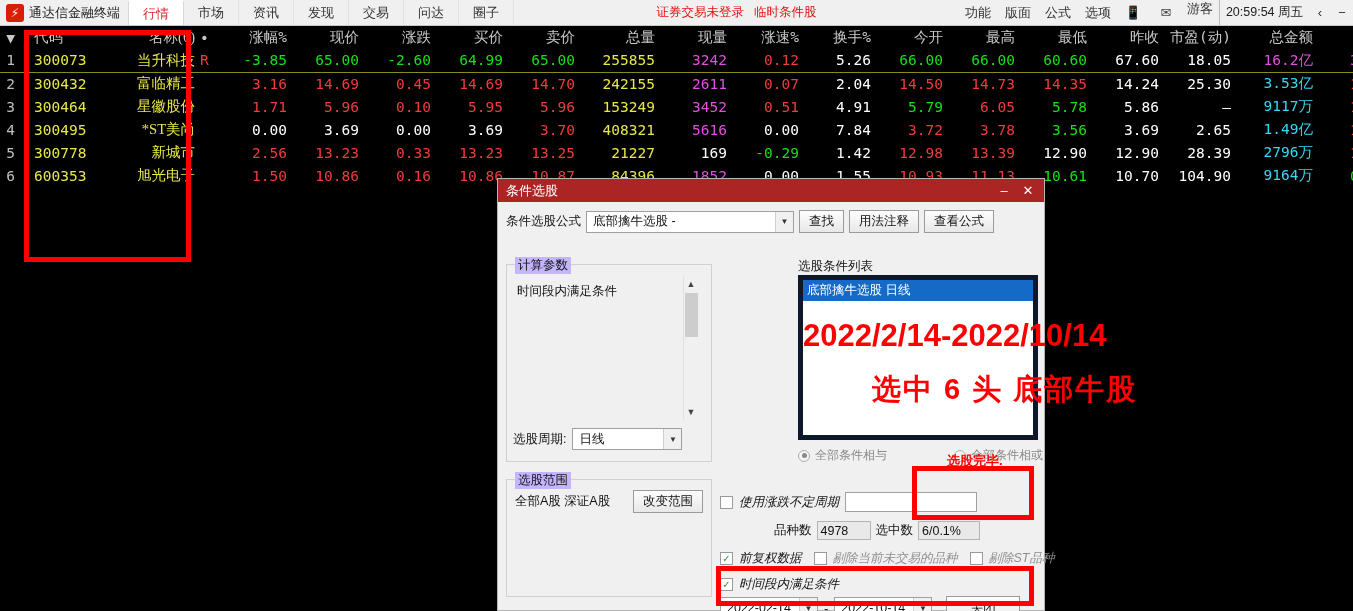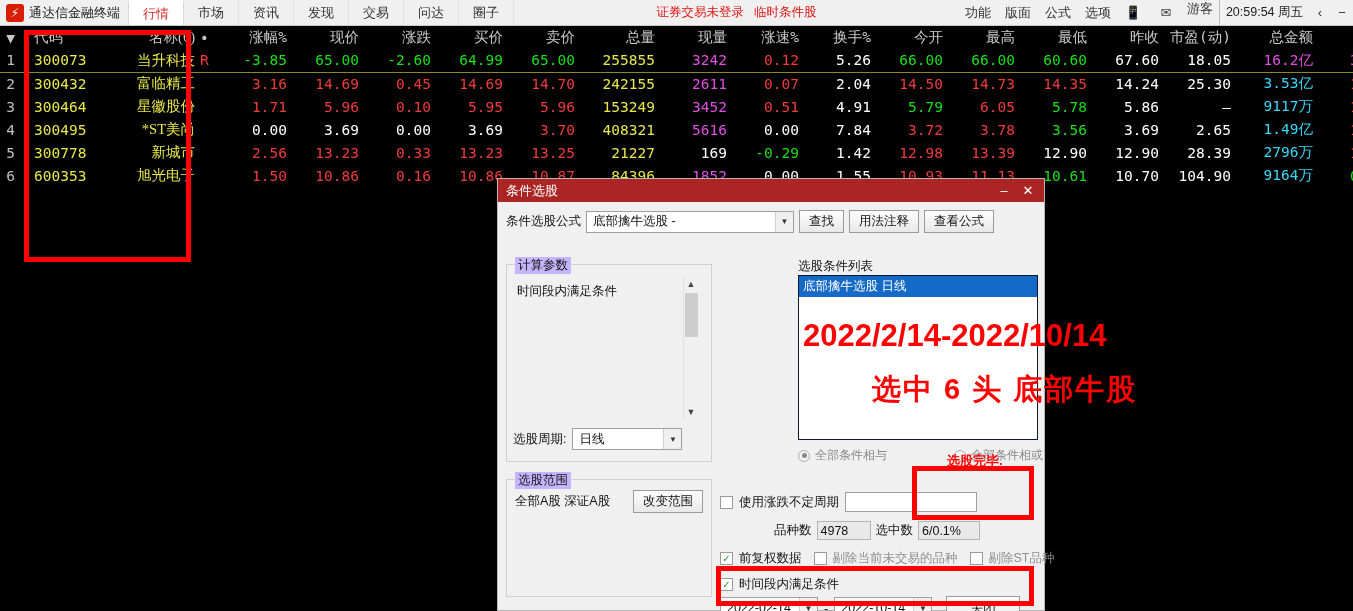--- a/index.html
+++ b/index.html
@@ -179,42 +179,42 @@
   .scope-row { position: absolute; left: 8px; top: 10px; right: 8px; display: flex; align-items: center; justify-content: space-between; }
   .scope-text { font-size: 12.5px; color: #111; }
 
   .midbtns { position: absolute; left: 222px; top: 68px; width: 70px; }
   .midbtns .btn { width: 68px; height: 24px; margin-bottom: 14px; display: flex; }
   .midbtns .gap { height: 42px; }
 
   .listlabel { position: absolute; left: 300px; top: 56px; font-size: 12.5px; color: #111; }
   .condlist {
     position: absolute; left: 300px; top: 73px; width: 240px; height: 165px;
-    background: #fff; border: 1px solid #0f172a; overflow: hidden;
+    background: #fff; border: 5px solid #0f172a; overflow: hidden;
   }
   .condlist .item-sel {
     background: #1569c7; color: #fff; font-size: 12.5px; padding: 2px 4px; white-space: nowrap;
   }
   .radio-row { position: absolute; left: 300px; top: 245px; width: 245px; display: flex; justify-content: space-between; }
   .radio { display: flex; align-items: center; gap: 5px; font-size: 12px; color: #8a8a8a; }
   .radio .dot {
     width: 12px; height: 12px; border-radius: 50%; border: 1px solid #b0b0b0; background: #f4f4f4;
     display: flex; align-items: center; justify-content: center;
   }
   .radio.on .dot::after { content: ""; width: 5px; height: 5px; border-radius: 50%; background: #8a8a8a; }
 
   .opt-area { position: absolute; left: 222px; top: 290px; width: 320px; }
   .chk-row { display: flex; align-items: center; gap: 6px; margin-bottom: 9px; }
   .chk {
     width: 13px; height: 13px; border: 1px solid #9a9a9a; background: #fff;
     display: flex; align-items: center; justify-content: center; font-size: 10px; color: #2a9a2a;
     flex: 0 0 auto;
   }
   .chk.off { color: transparent; }
-  .chk-lbl { font-size: 12.5px; color: #111; white-space: nowrap; }
+  .chk-lbl { font-size: 12.5px; color: #111; white-space: nowrap; font-style: italic; }
   .chk-lbl.dim { color: #8f8f8f; }
   .freebox {
     border: 1px solid #a0a0a0; background: #fff; height: 20px; width: 132px;
   }
   .numline { display: flex; align-items: center; gap: 5px; margin: 6px 0 10px 54px; }
   .numline .lbl2 { font-size: 12.5px; color: #111; }
   .numfield {
     background: #e9e9e9; border: 1px solid #b4b4b4; height: 19px; width: 54px;
     font-size: 12.5px; color: #111; display: flex; align-items: center; padding: 0 3px;
   }

